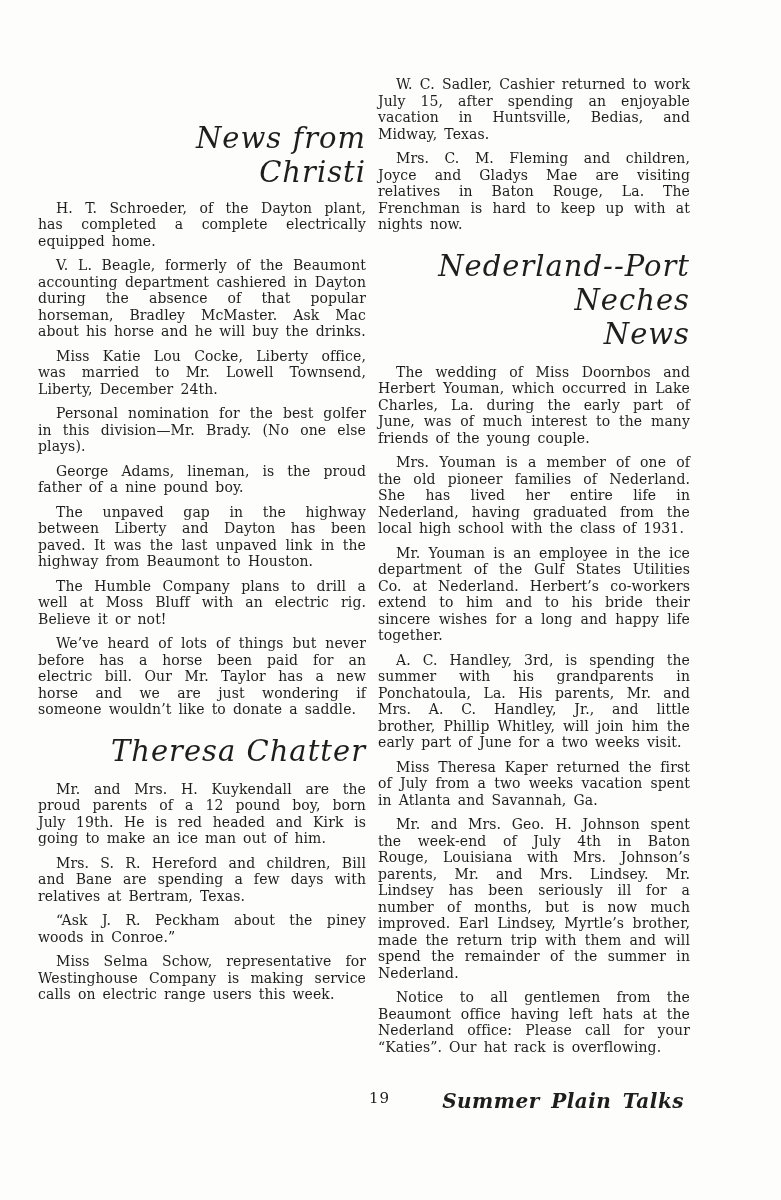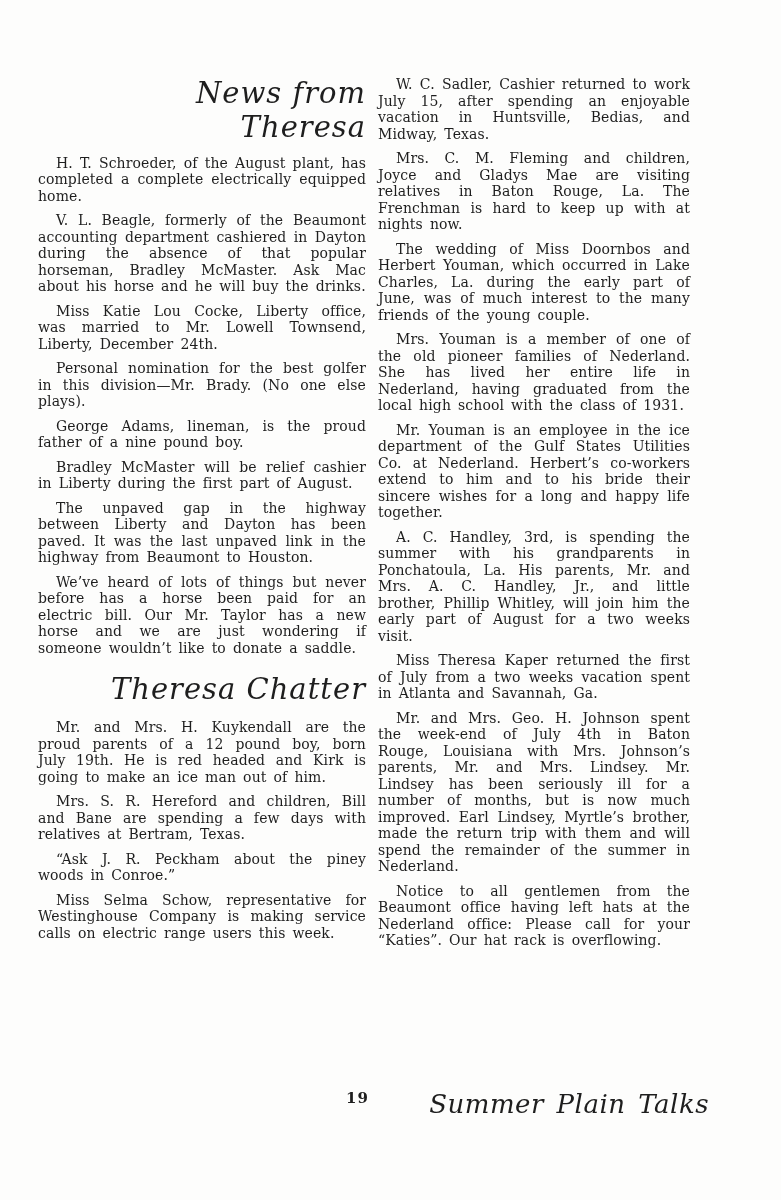--- a/index.html
+++ b/index.html
@@ -50,55 +50,55 @@
 
   .col-right .lead-pad { padding-top:8px; }
 
   .footer {
     position:absolute;
     left:0; right:0; top:1089px;
     height:30px;
   }
   .page-number {
     position:absolute;
-    left:346px;
+    left:369px;
     font-size:15px;
-    font-weight:bold;
+    font-weight:normal;
     letter-spacing:1px;
   }
   .journal-title {
     position:absolute;
-    right:72px;
-    font-size:26px;
+    right:97px;
+    font-size:20px;
     font-style:italic;
-    font-weight:normal;
+    font-weight:bold;
     word-spacing:4px;
     letter-spacing:0.5px;
   }
 </style>
 </head>
 <body>
 
 <div class="page">
   <div class="columns">
 
     <div class="col col-left">
 
       <div class="section">
         <h2 class="script-title section-head-top">
           <span class="title-line">News from</span>
-          <span class="title-line">Theresa</span>
+          <span class="title-line">Christi</span>
         </h2>
-        <p>H. T. Schroeder, of the August plant, has completed a complete electrically equipped home.</p>
+        <p>H. T. Schroeder, of the Dayton plant, has completed a complete electrically equipped home.</p>
         <p>V. L. Beagle, formerly of the Beaumont accounting department cashiered in Dayton during the absence of that popular horseman, Bradley McMaster. Ask Mac about his horse and he will buy the drinks.</p>
         <p>Miss Katie Lou Cocke, Liberty office, was married to Mr. Lowell Townsend, Liberty, December 24th.</p>
         <p>Personal nomination for the best golfer in this division—Mr. Brady. (No one else plays).</p>
         <p>George Adams, lineman, is the proud father of a nine pound boy.</p>
-        <p>Bradley McMaster will be relief cashier in Liberty during the first part of August.</p>
         <p>The unpaved gap in the highway between Liberty and Dayton has been paved. It was the last unpaved link in the highway from Beaumont to Houston.</p>
+        <p>The Humble Company plans to drill a well at Moss Bluff with an electric rig. Believe it or not!</p>
         <p>We’ve heard of lots of things but never before has a horse been paid for an electric bill. Our Mr. Taylor has a new horse and we are just wondering if someone wouldn’t like to donate a saddle.</p>
       </div>
 
       <div class="section">
         <h2 class="script-title section-head-mid">
           <span class="title-line">Theresa Chatter</span>
         </h2>
         <p>Mr. and Mrs. H. Kuykendall are the proud parents of a 12 pound boy, born July 19th. He is red headed and Kirk is going to make an ice man out of him.</p>
         <p>Mrs. S. R. Hereford and children, Bill and Bane are spending a few days with relatives at Bertram, Texas.</p>
         <p>“Ask J. R. Peckham about the piney woods in Conroe.”</p>
@@ -108,24 +108,28 @@
     </div>
 
     <div class="col col-right">
 
       <div class="section lead-pad">
         <p>W. C. Sadler, Cashier returned to work July 15, after spending an enjoyable vacation in Huntsville, Bedias, and Midway, Texas.</p>
         <p>Mrs. C. M. Fleming and children, Joyce and Gladys Mae are visiting relatives in Baton Rouge, La. The Frenchman is hard to keep up with at nights now.</p>
       </div>
 
       <div class="section">
+        <h2 class="script-title section-head-mid">
+          <span class="title-line">Nederland--Port Neches</span>
+          <span class="title-line">News</span>
+        </h2>
         <p>The wedding of Miss Doornbos and Herbert Youman, which occurred in Lake Charles, La. during the early part of June, was of much interest to the many friends of the young couple.</p>
         <p>Mrs. Youman is a member of one of the old pioneer families of Nederland. She has lived her entire life in Nederland, having graduated from the local high school with the class of 1931.</p>
         <p>Mr. Youman is an employee in the ice department of the Gulf States Utilities Co. at Nederland. Herbert’s co-workers extend to him and to his bride their sincere wishes for a long and happy life together.</p>
-        <p>A. C. Handley, 3rd, is spending the summer with his grandparents in Ponchatoula, La. His parents, Mr. and Mrs. A. C. Handley, Jr., and little brother, Phillip Whitley, will join him the early part of August for a two weeks visit.</p>
+        <p>A. C. Handley, 3rd, is spending the summer with his grandparents in Ponchatoula, La. His parents, Mr. and Mrs. A. C. Handley, Jr., and little brother, Phillip Whitley, will join him the early part of June for a two weeks visit.</p>
         <p>Miss Theresa Kaper returned the first of July from a two weeks vacation spent in Atlanta and Savannah, Ga.</p>
         <p>Mr. and Mrs. Geo. H. Johnson spent the week-end of July 4th in Baton Rouge, Louisiana with Mrs. Johnson’s parents, Mr. and Mrs. Lindsey. Mr. Lindsey has been seriously ill for a number of months, but is now much improved. Earl Lindsey, Myrtle’s brother, made the return trip with them and will spend the remainder of the summer in Nederland.</p>
         <p>Notice to all gentlemen from the Beaumont office having left hats at the Nederland office: Please call for your “Katies”. Our hat rack is overflowing.</p>
       </div>
 
     </div>
   </div>
 
   <div class="footer">
     <span class="page-number">19</span>

